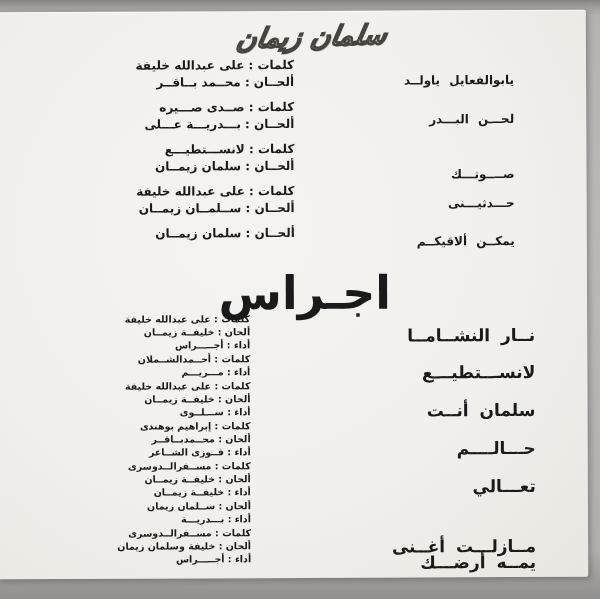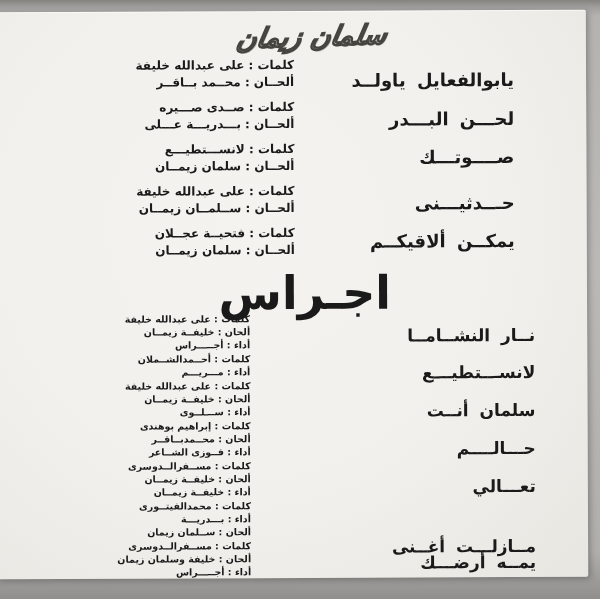--- a/index.html
+++ b/index.html
@@ -29,24 +29,24 @@
     -webkit-text-stroke:1.4px #45443f;
     text-shadow:1px 1px 0 rgba(70,70,65,.35);
     transform:skewX(-12deg) rotate(-1.5deg);
     letter-spacing:1px;
     white-space:nowrap;
   }
   
   .sa-title{
     position:absolute;right:72px;
     direction:rtl;text-align:right;white-space:nowrap;
-    font-size:18px;font-weight:bold;line-height:24px;
+    font-size:12px;font-weight:bold;line-height:24px;
     word-spacing:5px;letter-spacing:.3px;
   }
-  .sa-t0{top:58px}.sa-t1{top:97px}.sa-t2{top:135px}.sa-t3{top:181px}.sa-t4{top:219px}
+  .sa-t0{top:58px}.sa-t1{top:97px}.sa-t2{top:152px}.sa-t3{top:181px}.sa-t4{top:219px}
   
   .sa-credits{
     position:absolute;top:46px;right:292px;
     direction:rtl;text-align:right;
   }
   .sa-credits .block{margin-bottom:8px;}
   .sa-credits .line{
     font-size:12px;font-weight:bold;line-height:17px;white-space:nowrap;
   }
   
@@ -100,21 +100,20 @@
       </div>
       <div class="block">
         <div class="line">كلمات : لانســـتطيـــع</div>
         <div class="line">ألحــان : سلمان زيمــان</div>
       </div>
       <div class="block">
         <div class="line">كلمات : على عبدالله خليفة</div>
         <div class="line">ألحــان : ســلمــان زيمــان</div>
       </div>
       <div class="block">
-        <div class="line">كلمات : فتحيــة عجــلان</div>
         <div class="line">ألحــان : سلمان زيمــان</div>
       </div>
     </div>
 
     <div class="sb-big">اجـراس</div>
 
     <div class="sb-title sb-t0">نــار النشــامــا</div>
     <div class="sb-title sb-t1">لانســـتطيـــع</div>
     <div class="sb-title sb-t2">سلمان أنــت</div>
     <div class="sb-title sb-t3">حـــالــــم</div>
@@ -141,23 +140,22 @@
         <div class="line">كلمات : إبراهيم بوهندى</div>
         <div class="line">ألحان : محــمدبــاقــر</div>
         <div class="line">أداء : فــوزى الشــاعر</div>
       </div>
       <div class="block">
         <div class="line">كلمات : مســفرالــدوسرى</div>
         <div class="line">ألحان : خليفــة زيمــان</div>
         <div class="line">أداء : خليفــة زيمــان</div>
       </div>
       <div class="block">
-        <div class="line">كلمات : محمدالفيتــورى</div>
+        <div class="line">ألحان : ســلمان زيمان</div>
         <div class="line">أداء : بـــدريـــة</div>
-        <div class="line">ألحان : ســلمان زيمان</div>
       </div>
       <div class="block">
         <div class="line">كلمات : مســفرالــدوسرى</div>
         <div class="line">ألحان : خليفة وسلمان زيمان</div>
         <div class="line">أداء : أجـــــراس</div>
       </div>
     </div>
 
   </div>
 </div>

